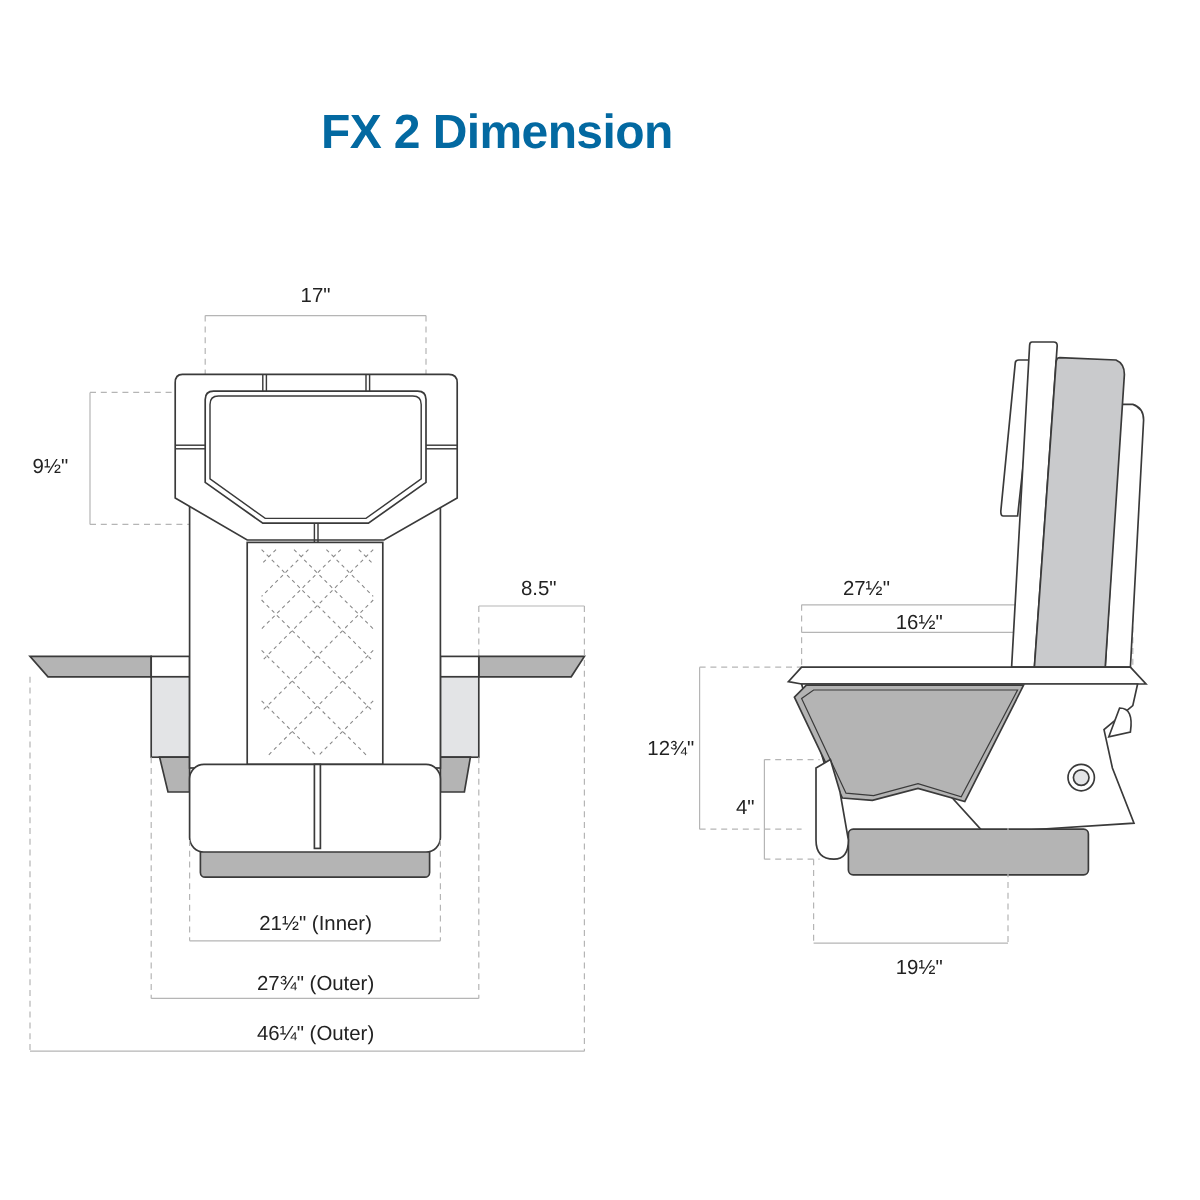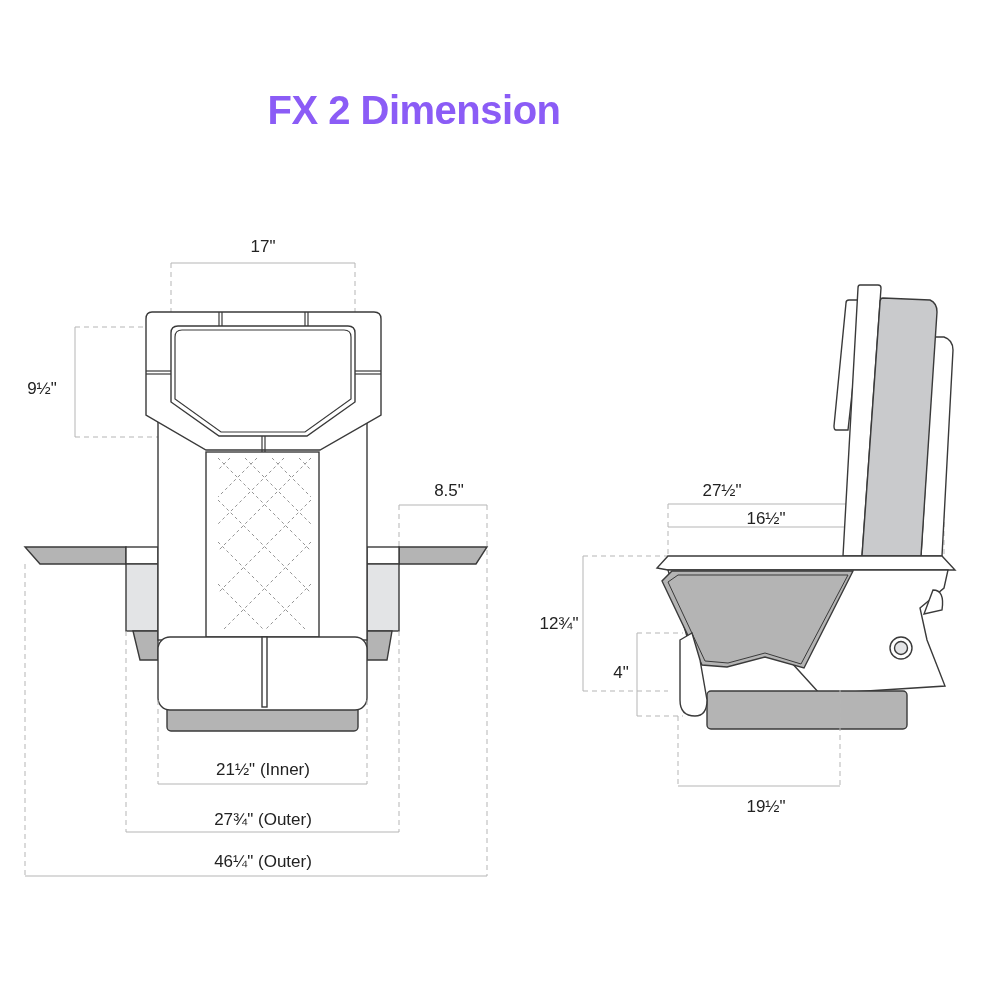--- a/index.html
+++ b/index.html
@@ -1,17 +1,17 @@
 <!DOCTYPE html>
 <html><head>
 <meta charset="utf-8">
 <style>
   html, body { margin: 0; padding: 0; background: #ffffff; }
   body { width: 1000px; height: 1000px; position: relative; overflow: hidden; font-family: "Liberation Sans", sans-serif; }
-  .title { position: absolute; left: 0; width: 828px; top: 88px; text-align: center; font-family: "Liberation Sans", sans-serif; font-weight: bold; font-size: 40px; color: #8b5cf6; letter-spacing: -0.5px; }
+  .title { position: absolute; left: 0; width: 828px; top: 88px; text-align: center; font-family: "Liberation Sans", sans-serif; font-weight: bold; font-size: 40px; color: #0369a1; letter-spacing: -0.5px; }
   svg { position: absolute; left: 0; top: 0; }
   .lbl { font-family: "Liberation Sans", sans-serif; font-size: 17px; fill: #222222; }
   .dim { stroke: #b5b5b5; stroke-width: 1; fill: none; }
   .dash { stroke: #b5b5b5; stroke-width: 1; fill: none; stroke-dasharray: 5 4; }
   .ol { stroke: #3a3a3a; stroke-width: 1.4; fill: #ffffff; }
   .olg { stroke: #3a3a3a; stroke-width: 1.4; fill: #b4b4b4; }
   .oll { stroke: #3a3a3a; stroke-width: 1.4; fill: #e3e4e6; }
   .olm { stroke: #3a3a3a; stroke-width: 1.4; fill: #c9cacc; }
   .ln { stroke: #3a3a3a; stroke-width: 1.2; fill: none; }
   .quilt { stroke: #888; stroke-width: 0.9; fill: none; stroke-dasharray: 3 3; }

